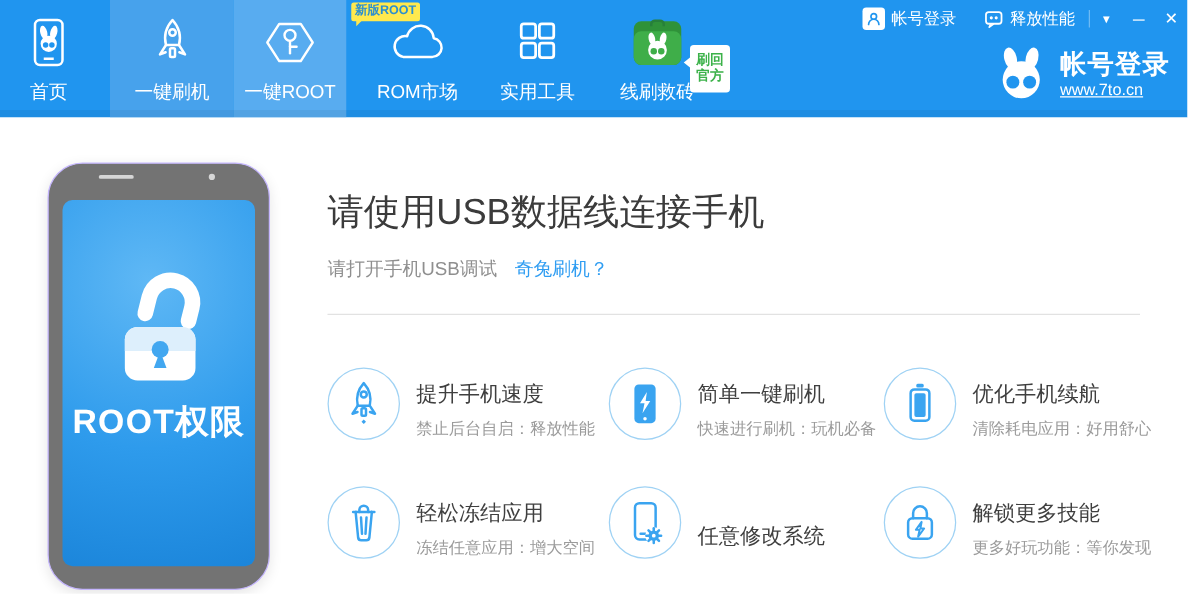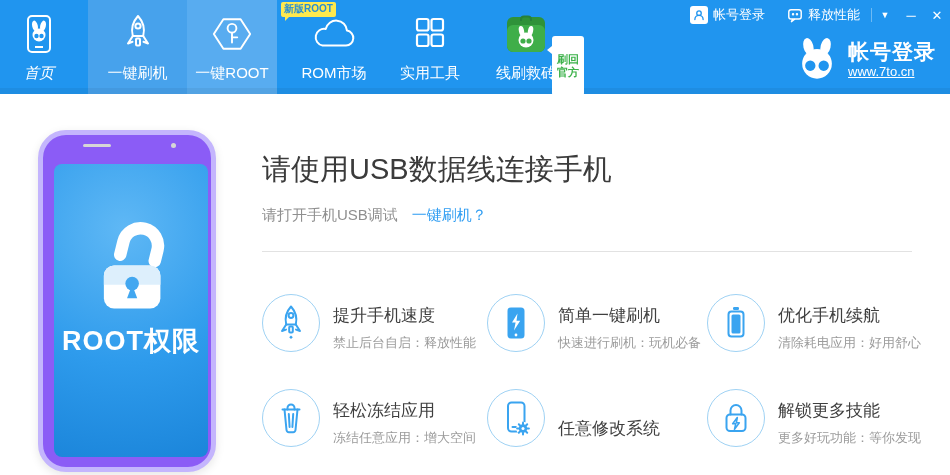--- a/index.html
+++ b/index.html
@@ -6,36 +6,36 @@
   html,body { width:950px; height:475px; overflow:hidden; background:#fff;
     font-family:"Liberation Sans","DejaVu Sans",sans-serif; }
   .app { position:relative; width:950px; height:475px; }
 
   
   .navbar { position:relative; width:100%; height:94px; background:#2095ef; }
   .navbar::after { content:""; position:absolute; left:0; right:0; bottom:0; height:6px;
     background:rgba(0,0,0,0.05); pointer-events:none; }
   .tab { position:absolute; top:0; height:94px; display:flex; flex-direction:column;
     align-items:center; justify-content:flex-end; padding-bottom:11px; color:#fff; cursor:pointer; }
-  .tab-home   { left:0;    width:78px;font-style:italic; }
+  .tab-home   { left:0;    width:78px; }
   .tab-flash  { left:88px;  width:99px; background:#47a2ec; }
   .tab-root   { left:187px; width:90px; background:#58acf0; }
   .tab-rom    { left:286px; width:96px; }
   .tab-tools  { left:382px; width:96px; }
   .tab-rescue { left:478px; width:96px; }
   .tab-icon { height:52px; display:flex; align-items:center; justify-content:center; margin-bottom:4px; }
   .tab-label { font-size:15px; white-space:nowrap; }
 
   .badge-yellow { position:absolute; left:-5px; top:2px; background:#ffe94e; color:#2b8fd0;
     font-size:10px; line-height:10.5px; font-weight:bold; padding:2px 3px; border-radius:2px;
     display:flex; flex-direction:row; z-index:5; }
   .badge-yellow::after { content:""; position:absolute; left:4px; bottom:-4px;
     border-top:5px solid #ffe94e; border-right:5px solid transparent; }
   .badge-white { position:absolute; left:74px; top:36px; background:#fff; color:#3cb24a;
-    font-size:11px; line-height:13px; font-weight:bold; padding:17px 5px; border-radius:3px;
+    font-size:11px; line-height:13px; font-weight:bold; padding:6px 5px; border-radius:3px;
     display:flex; flex-direction:column; z-index:5; white-space:nowrap; }
   .badge-white::before { content:""; position:absolute; left:-5px; top:10px;
     border-right:5px solid #fff; border-top:4px solid transparent; border-bottom:4px solid transparent; }
 
   
   .topbar-right { position:absolute; top:0; right:0; height:30px; display:flex;
     align-items:center; color:#fff; font-size:13px; }
   .tb-item { display:flex; align-items:center; gap:5px; padding:0 11px; height:30px; cursor:pointer; }
   .person-badge { width:18px; height:18px; background:#fff; border-radius:3px;
     display:flex; align-items:center; justify-content:center; }
@@ -46,21 +46,21 @@
 
   .logo { position:absolute; right:14px; top:36px; display:flex; align-items:center;
     gap:8px; color:#fff; }
   .logo-cn { font-size:21px; font-weight:bold; letter-spacing:1px; line-height:24px; }
   .logo-url { font-size:13px; line-height:15px;text-decoration:underline; }
 
   
   .main { position:relative; width:100%; height:381px; background:#fff; }
 
   .phone { position:absolute; left:38px; top:36px; width:178px; height:342px;
-    background:#8b5cf6; border:5px solid #c4b5fd; border-radius:28px;
+    background:#737373; border:1px solid #c4b5fd; border-radius:28px;
     box-shadow:0 3px 10px rgba(0,0,0,0.10); }
   .speaker { position:absolute; left:40px; top:9px; width:28px; height:3px;
     background:#d6d6d6; border-radius:2px; }
   .camera { position:absolute; left:128px; top:8px; width:5px; height:5px;
     background:#d6d6d6; border-radius:50%; }
   .screen { position:absolute; left:11px; top:29px; width:154px; height:293px; border-radius:8px;
     background:radial-gradient(circle at 45% 22%, #5fb8f5 0%, #2e9bec 55%, #1b85da 100%);
     display:flex; flex-direction:column; align-items:center; justify-content:center;
     padding-bottom:54px; }
   .screen-label { color:#fff; font-size:27px; font-weight:bold; letter-spacing:1px; margin-top:10px; }
@@ -235,21 +235,21 @@
             <path d="M51 67 L46.5 79 H55.5 Z" fill="#42a7f0"></path>
           </svg>
         </span>
         <div class="screen-label">ROOT权限</div>
       </div>
     </div>
 
     <section class="content">
       <h1>请使用USB数据线连接手机</h1>
       <p class="sub">
-        <span>请打开手机USB调试</span><a class="link">一键刷机？</a>
+        <span>请打开手机USB调试</span><a class="link">奇兔刷机？</a>
       </p>
       <div class="divider"></div>
 
       <div class="features">
 
         <div class="feature">
           <div class="fcircle">
             <svg width="40" height="40" viewBox="0 0 40 40" fill="none" stroke="#3aa4f0" stroke-width="2" stroke-linecap="round" stroke-linejoin="round">
               <path d="M20 3.5 C24.5 8.5 26.3 15 24.8 21.5 H15.2 C13.7 15 15.5 8.5 20 3.5 Z"></path>
               <circle cx="20" cy="12.5" r="2.4"></circle>

